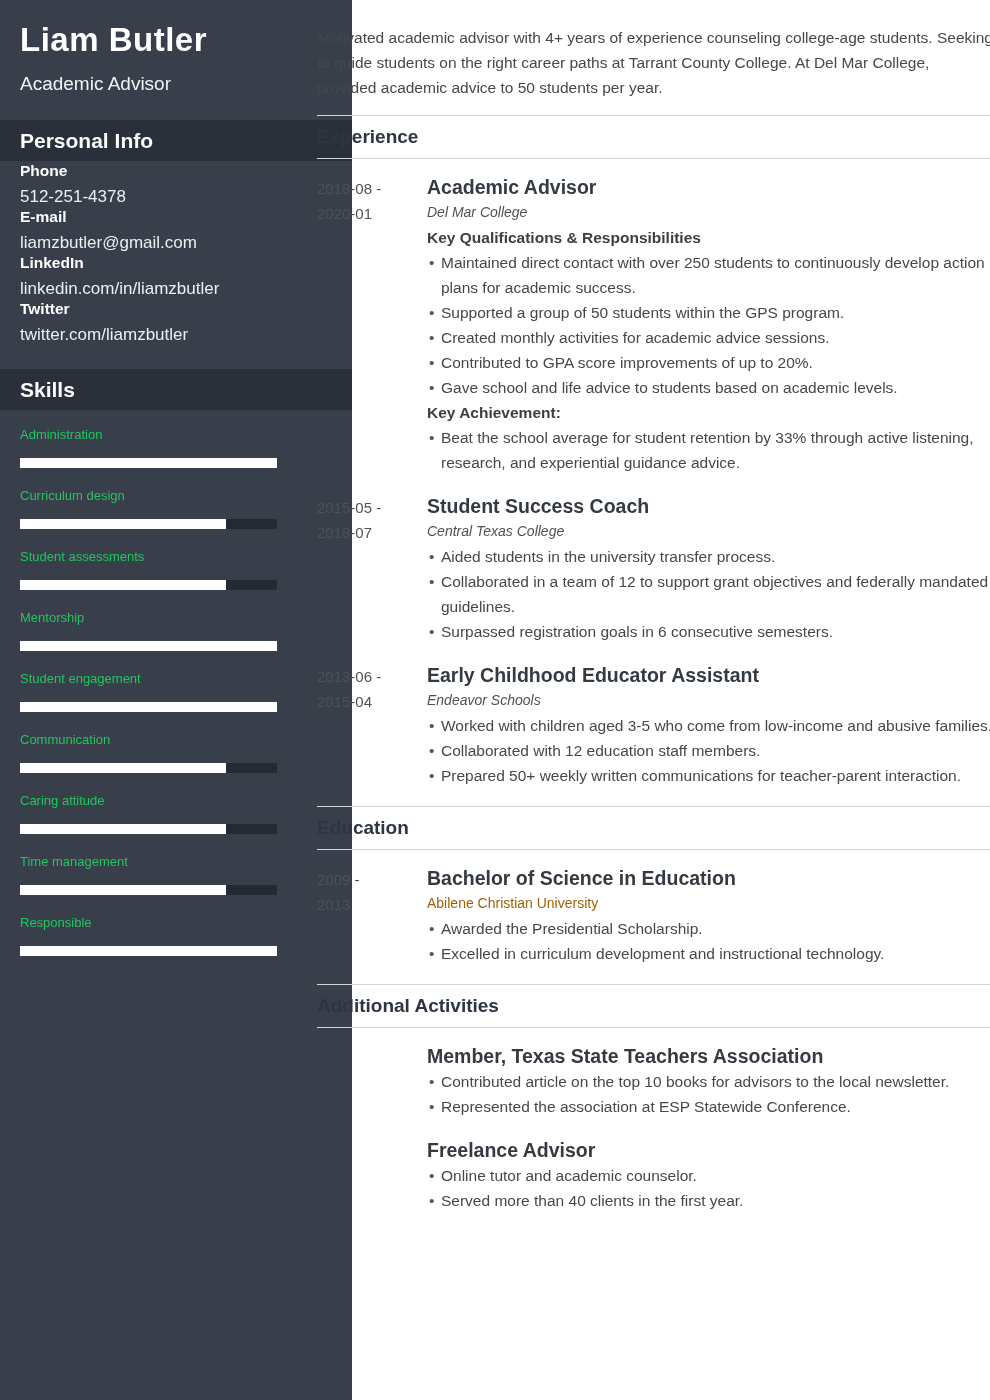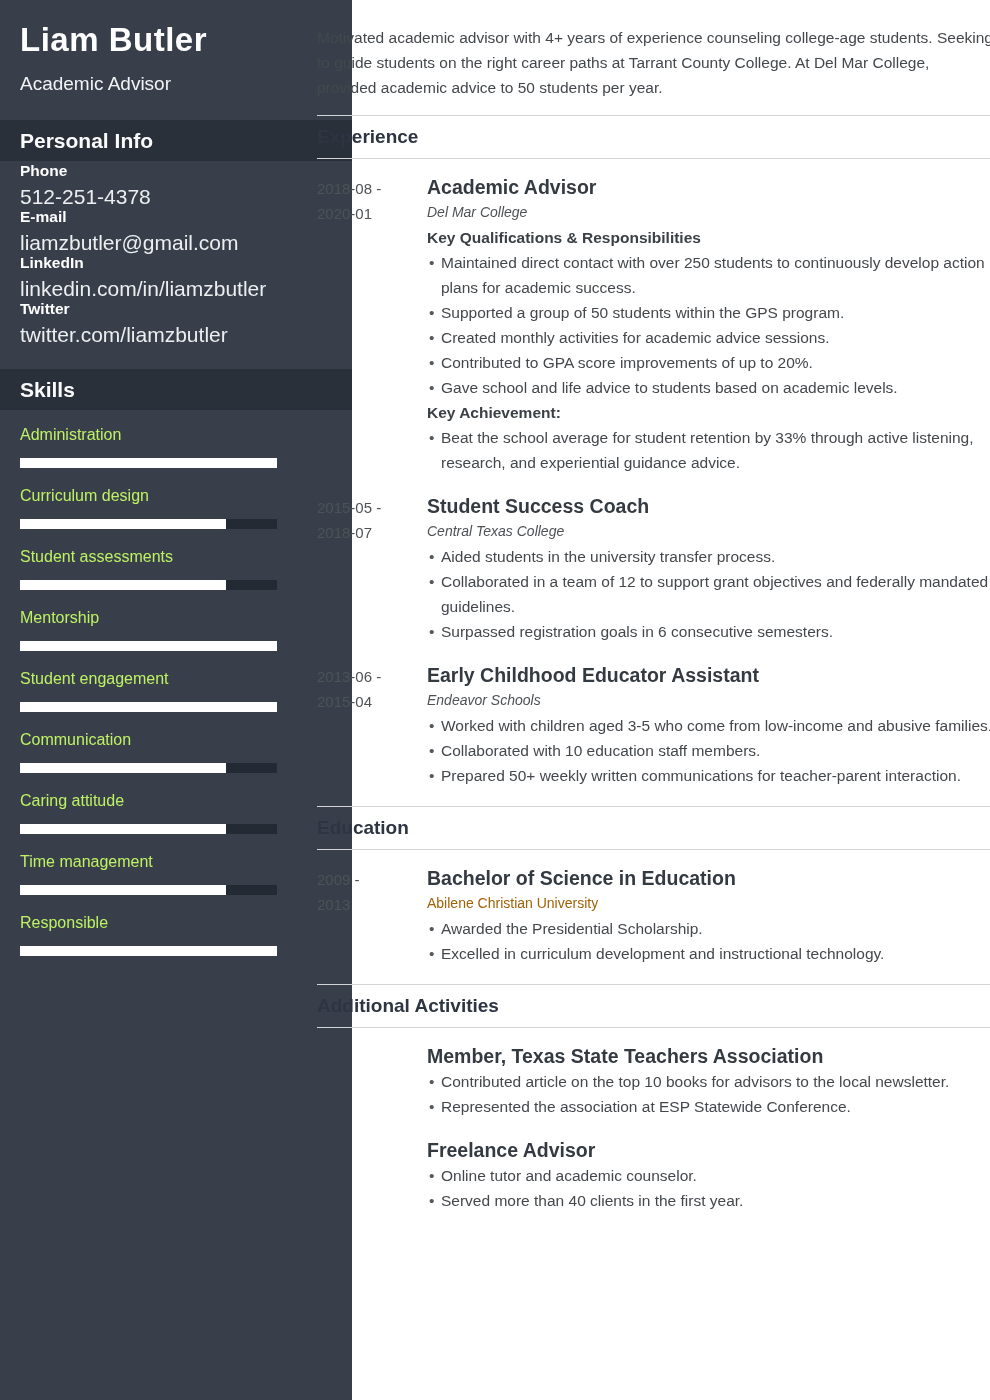--- a/index.html
+++ b/index.html
@@ -22,25 +22,25 @@
     margin: 12px 20px 0 20px; font-size: 19px; color: #f2f3f5;
     font-weight: 400; line-height: 24px;
   }
   .band {
     margin-top: 24px; background: #2a303a; padding: 8px 20px;
     font-size: 21px; font-weight: bold; color: #fbfbfc; line-height: 25px;
   }
   .pi-list { padding: 0 20px; }
   .pi-item { }
   .pi-label { font-size: 15.5px; font-weight: bold; color: #ffffff; line-height: 20px; }
-  .pi-value { font-size: 21px; color: #eceef0; line-height: 21px; margin-top: 5px; }
+  .pi-value { font-size: 17px; color: #eceef0; line-height: 21px; margin-top: 5px; }
   .skill-list { padding: 0 20px; }
   .skill-item { margin-top: 18px; }
   .skill-item:first-child { margin-top: 15px; }
-  .skill-label { font-size: 16px; color: #bef264; line-height: 20px; }
+  .skill-label { font-size: 13px; color: #22c55e; line-height: 20px; }
   .skill-bar { margin-top: 13px; height: 10px; width: 257px; background: #242a34; }
   .skill-fill { height: 100%; background: #ffffff; }
   
   .main {
     position: absolute; left: 296px; top: 0; width: 719px;
     padding: 25px 22px 0 21px; color: #44484c;
   }
   .summary {
     margin: 0 0 15px 0; font-size: 15.5px; line-height: 25px; color: #44484c;
   }
@@ -203,21 +203,21 @@
   <div class="entry">
     <div class="entry-dates">
       <div>2013-06 -</div>
       <div>2015-04</div>
     </div>
     <div class="entry-body">
       <h3 class="job-title">Early Childhood Educator Assistant</h3>
       <div class="company">Endeavor Schools</div>
       <ul class="bullets">
         <li><span>Worked with children aged 3-5 who come from low-income and abusive families.</span></li>
-        <li><span>Collaborated with 10 education staff members.</span></li>
+        <li><span>Collaborated with 12 education staff members.</span></li>
         <li><span>Prepared 50+ weekly written communications for teacher-parent interaction.</span></li>
       </ul>
     </div>
   </div>
 
   <div class="section-heading">
     <h2>Education</h2>
   </div>
 
   <div class="entry">

